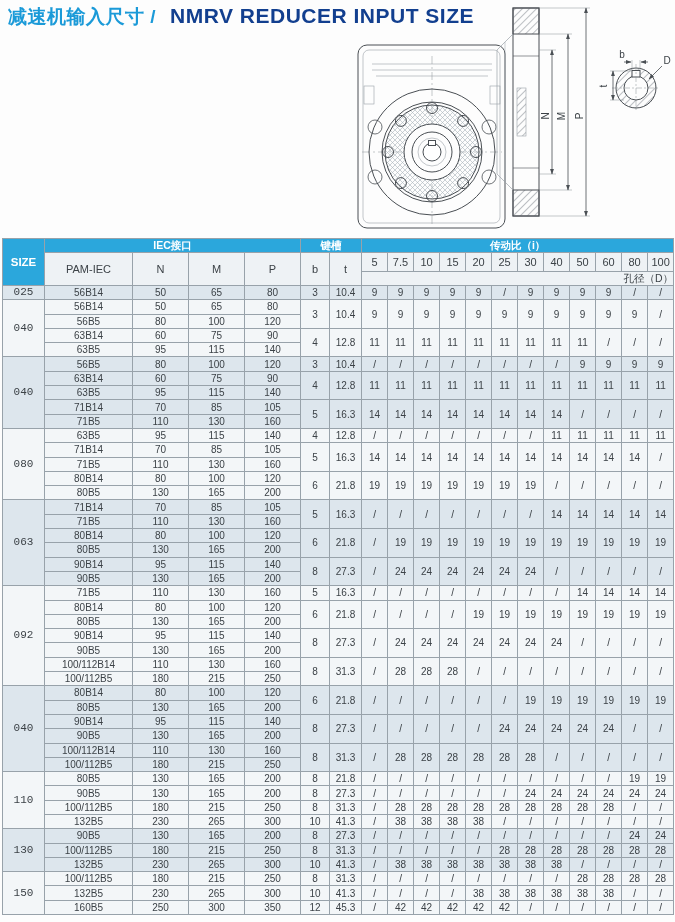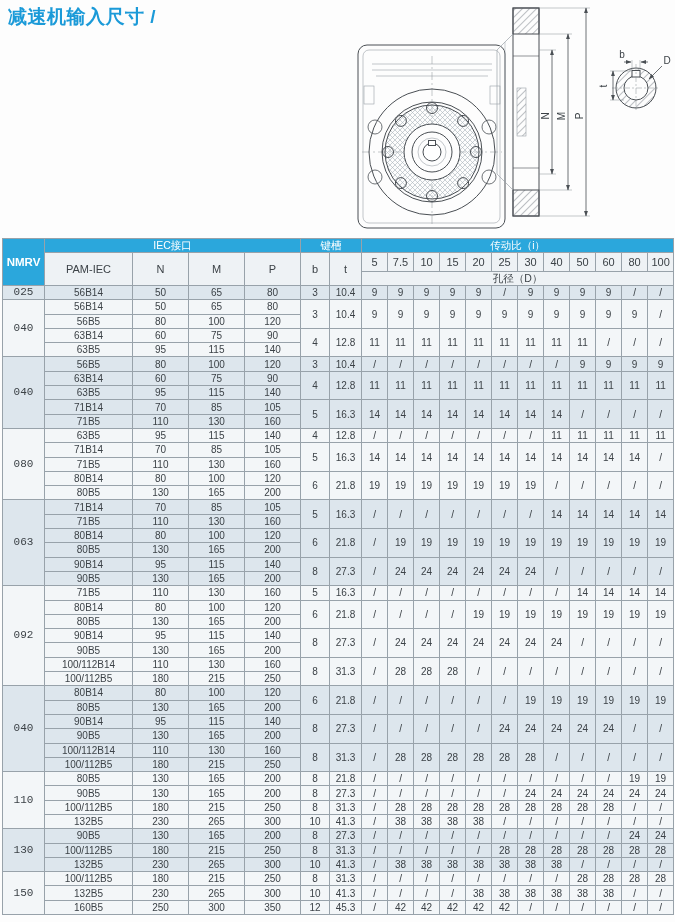--- a/index.html
+++ b/index.html
@@ -17,25 +17,25 @@
   
   .spec-table{
     position:absolute;left:2px;top:238px;width:671px;
     border-collapse:collapse;table-layout:fixed;
   }
   .spec-table th,.spec-table td{
     border:1px solid #98a2aa;text-align:center;vertical-align:middle;
     padding:0;overflow:hidden;white-space:nowrap;
   }
   .spec-table{border:1px solid #7e868d;}
-  thead .grp{background:#2ba7dc;color:#fff;font-size:10.5px;font-weight:normal;height:13px;line-height:13px;}
+  thead .grp{background:#2ba7dc;color:#fff;font-size:10.5px;font-weight:bold;height:13px;line-height:13px;}
   thead .nmrv-head{background:#2ba7dc;color:#fff;font-size:11.5px;font-weight:bold;}
   thead .sub{background:#eef2f5;color:#3c4247;font-size:11px;font-weight:normal;}
   thead .ratio-row th{height:18px;line-height:18px;}
-  thead .bore-row th{height:13px;line-height:13px;font-size:10.5px;}
+  thead .bore-row th{height:13px;line-height:13px;font-size:10.5px;text-align:right;}
   tbody td{font-size:10px;color:#3c4247;height:13.3px;line-height:13px;}
   tbody .nmrv-cell{font-size:11px;font-family:Liberation Mono, monospace;}
   tr.shade-a td{background:#dde6ed;}
   tr.shade-b td{background:#f3f6f8;}
   tr.group-start td{border-top:1.6px solid #7f8990;}
   .dim-label{font-size:10px;fill:#3c4247;font-family:"Liberation Sans",sans-serif;}
 </style>
 </head>
 <body>
 
@@ -151,36 +151,37 @@
           <line x1="624" y1="100" x2="610" y2="100"></line>
     </g>
     <line x1="613" y1="71" x2="613" y2="100" stroke="#4a4f54" stroke-width="0.8" marker-start="url(#arr)" marker-end="url(#arr)"></line>
     <text class="dim-label" transform="translate(607,86) rotate(-90)" text-anchor="middle" stroke="none" fill="#3c4247">t</text>
   </g>
 </svg>
 </div>
 
 <div class="title-bar">
   <span class="title-zh">减速机输入尺寸 /</span>
+  <span class="title-en">NMRV REDUCER INPUT SIZE</span>
 </div>
 
 <table class="spec-table">
   <colgroup>
     <col style="width:42px">
       <col style="width:88px">
     <col style="width:56px">
       <col style="width:56px">
       <col style="width:56px">
     <col style="width:29px">
       <col style="width:32px">
     <col span="12" style="width:26px">
   </colgroup>
   <thead>
     <tr>
-      <th class="nmrv-head" rowspan="3">NMRV</th>
+      <th class="nmrv-head" rowspan="3">SIZE</th>
       <th class="grp" colspan="4">IEC接口</th>
       <th class="grp" colspan="2">键槽</th>
       <th class="grp" colspan="12">传动比（i）</th>
     </tr>
     <tr class="ratio-row" id="ratio-row">
       <th class="sub" rowspan="2">PAM-IEC</th>
       <th class="sub" rowspan="2">N</th>
       <th class="sub" rowspan="2">M</th>
       <th class="sub" rowspan="2">P</th>
       <th class="sub" rowspan="2">b</th>

